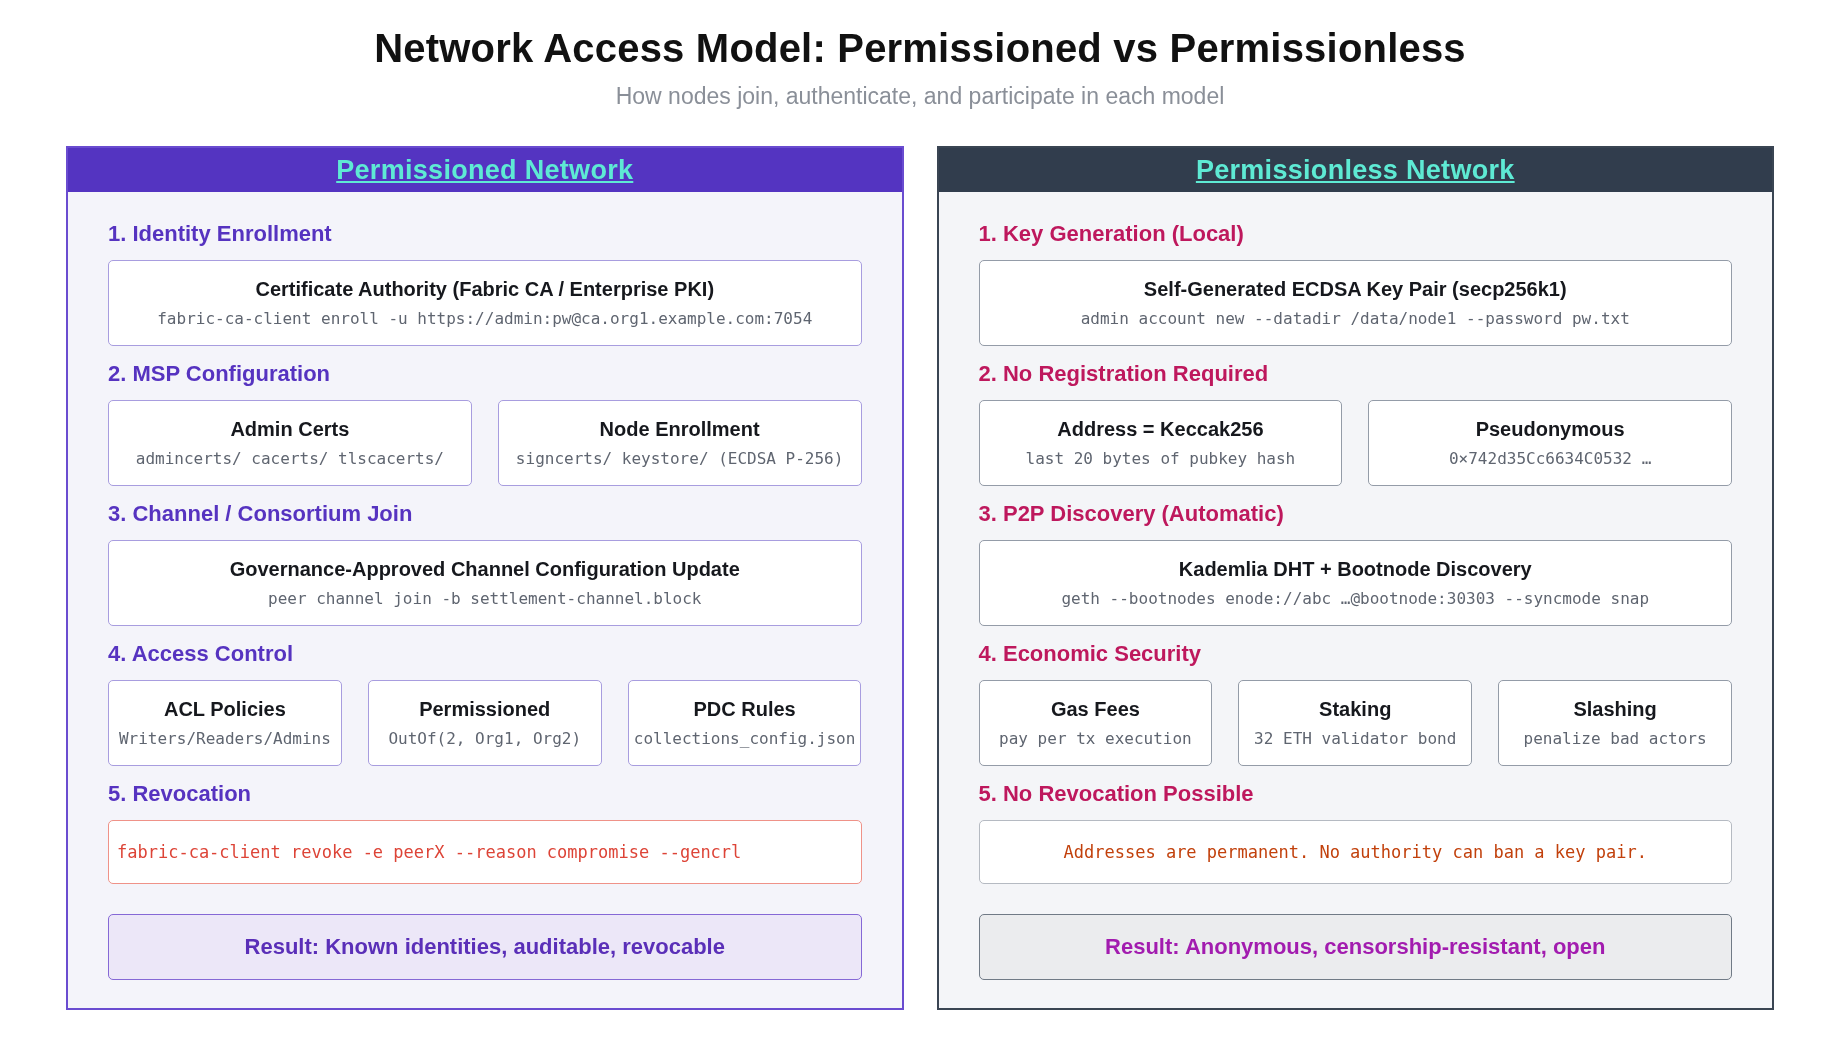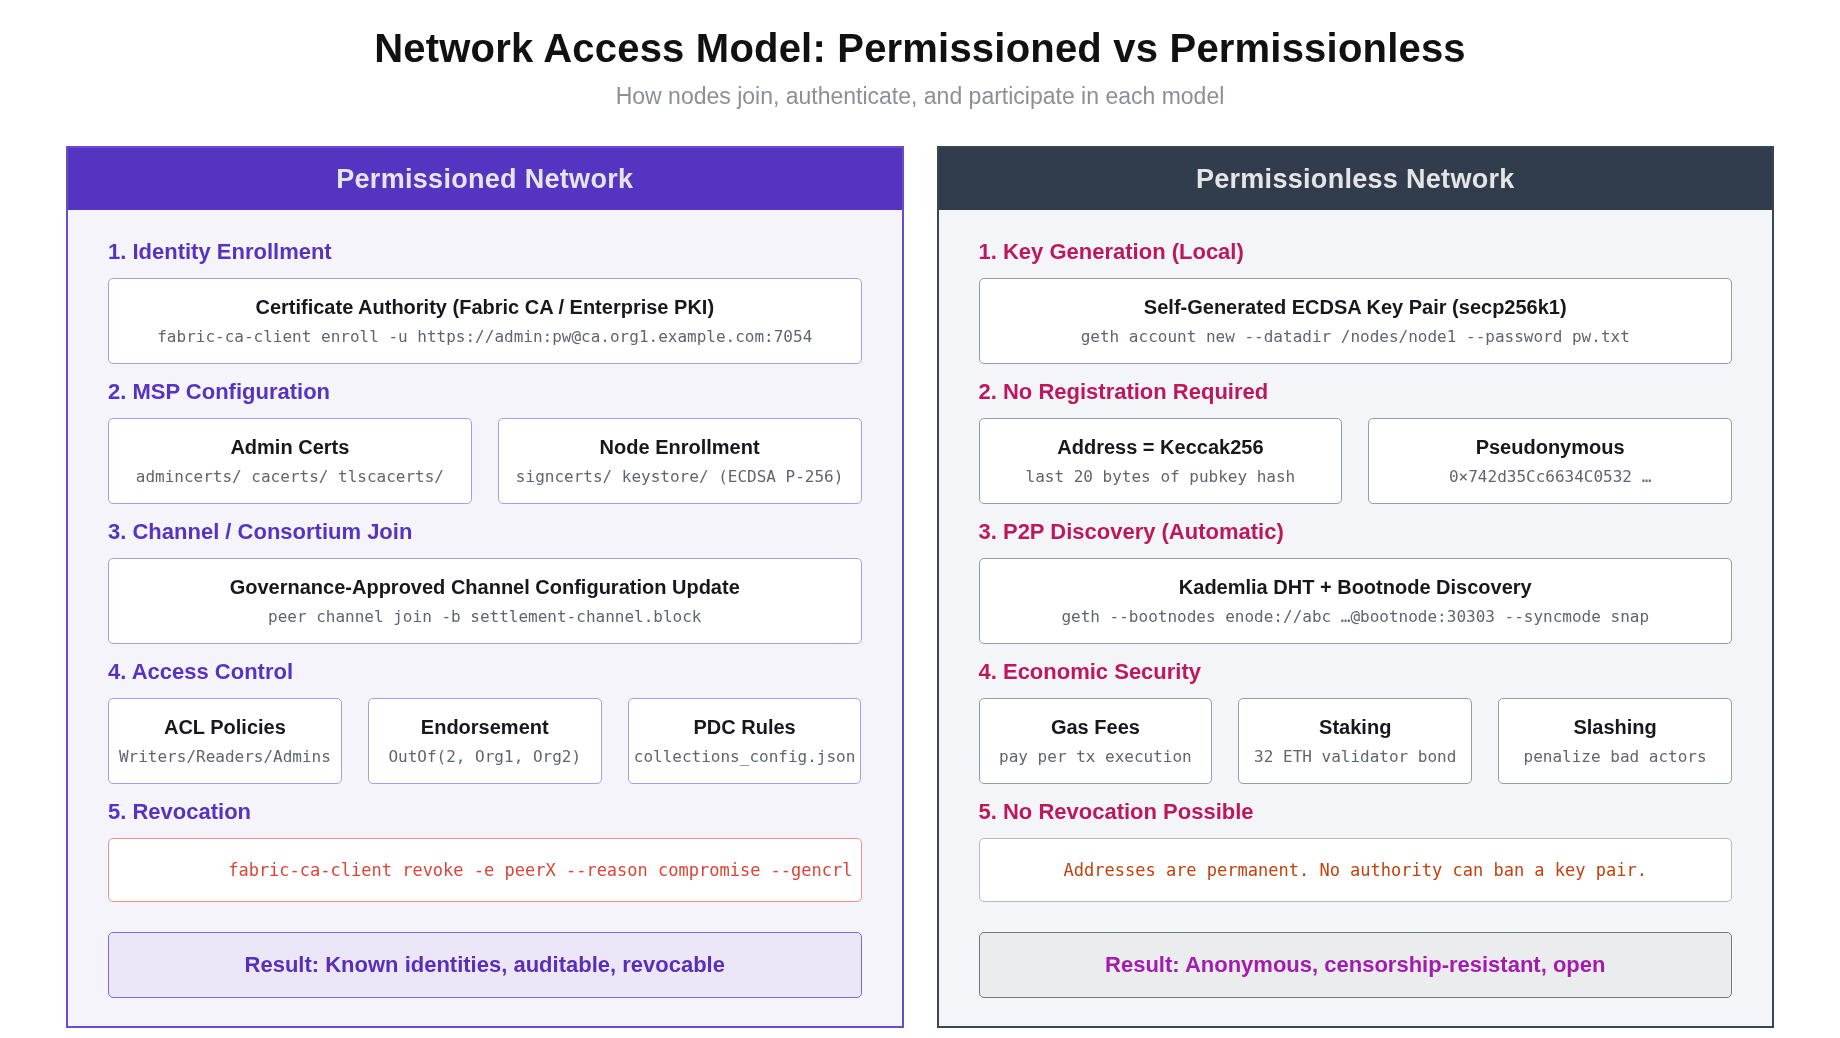--- a/index.html
+++ b/index.html
@@ -7,22 +7,22 @@
     width:1840px;height:1038px;background:#ffffff;
     font-family:"Liberation Sans","DejaVu Sans",sans-serif;
     -webkit-font-smoothing:antialiased;
   }
   .page-header{padding-top:26px;text-align:center;}
   .page-title{font-size:40px;font-weight:bold;color:#111111;letter-spacing:.2px;}
   .page-subtitle{font-size:23px;color:#8a8f98;margin-top:12px;}
 
   .panels{display:flex;gap:33px;margin:36px 66px 0;}
   .panel{flex:1;display:flex;flex-direction:column;}
-  .panel-header{height:62px;display:flex;align-items:center;justify-content:center;
-    color:#e5e5e5;font-size:27px;font-weight:bold;letter-spacing:.3px;}
+  .panel-header{height:44px;display:flex;align-items:center;justify-content:center;
+    color:#5eead4;font-size:27px;font-weight:bold;letter-spacing:.3px;text-decoration:underline;}
   .panel.left .panel-header{background:#5434c1;}
   .panel.right .panel-header{background:#313d4d;}
   .panel-body{flex:1;padding:18px 40px 28px;}
   .panel.left{border:2px solid #6a4cd0;}
   .panel.right{border:2px solid #3a4553;}
   .panel.left .panel-body{background:#f4f4fa;}
   .panel.right .panel-body{background:#f4f5f8;}
 
   .section-heading{font-size:22px;font-weight:bold;line-height:28px;margin:14px 0 12px;}
   .section:first-child .section-heading{margin-top:10px;}
@@ -31,21 +31,21 @@
 
   .box-row{display:flex;gap:26px;}
   .box{flex:1;background:#ffffff;border-radius:5px;padding:16px 0;text-align:center;}
   .panel.left .box{border:1.5px solid #a89ddf;}
   .panel.right .box{border:1.5px solid #949ca8;}
   .box-title{font-size:20px;font-weight:bold;color:#16181d;line-height:24px;}
   .box-code{font-family:"DejaVu Sans Mono","Liberation Mono",monospace;
     font-size:16px;color:#5f6570;line-height:20px;margin-top:8px;}
 
   .alert-box{background:#ffffff;border:1.5px solid #ef9288;border-radius:5px;
-    padding:21px 8px;text-align:right;}
+    padding:21px 8px;text-align:left;}
   .alert-code{font-family:"DejaVu Sans Mono","Liberation Mono",monospace;
     font-size:17px;color:#dd4437;line-height:20px;}
 
   .note-box{background:#ffffff;border:1.5px solid #b5bac2;border-radius:5px;
     padding:21px 8px;text-align:center;}
   .note-text{font-family:"DejaVu Sans Mono","Liberation Mono",monospace;
     font-size:17px;color:#c2410c;line-height:20px;}
 
   .result-bar{margin-top:30px;border-radius:5px;padding:20px 20px;text-align:center;
     font-size:22px;font-weight:bold;line-height:24px;}
@@ -101,21 +101,21 @@
       </div>
 
       <div class="section">
         <div class="section-heading">4. Access Control</div>
         <div class="box-row">
           <div class="box">
             <div class="box-title">ACL Policies</div>
             <div class="box-code">Writers/Readers/Admins</div>
           </div>
           <div class="box">
-            <div class="box-title">Endorsement</div>
+            <div class="box-title">Permissioned</div>
             <div class="box-code">OutOf(2, Org1, Org2)</div>
           </div>
           <div class="box">
             <div class="box-title">PDC Rules</div>
             <div class="box-code">collections_config.json</div>
           </div>
         </div>
       </div>
 
       <div class="section">
@@ -131,21 +131,21 @@
 
   <section class="panel right">
     <div class="panel-header">Permissionless Network</div>
     <div class="panel-body">
 
       <div class="section">
         <div class="section-heading">1. Key Generation (Local)</div>
         <div class="box-row">
           <div class="box">
             <div class="box-title">Self-Generated ECDSA Key Pair (secp256k1)</div>
-            <div class="box-code">geth account new --datadir /nodes/node1 --password pw.txt</div>
+            <div class="box-code">admin account new --datadir /data/node1 --password pw.txt</div>
           </div>
         </div>
       </div>
 
       <div class="section">
         <div class="section-heading">2. No Registration Required</div>
         <div class="box-row">
           <div class="box">
             <div class="box-title">Address = Keccak256</div>
             <div class="box-code">last 20 bytes of pubkey hash</div>

